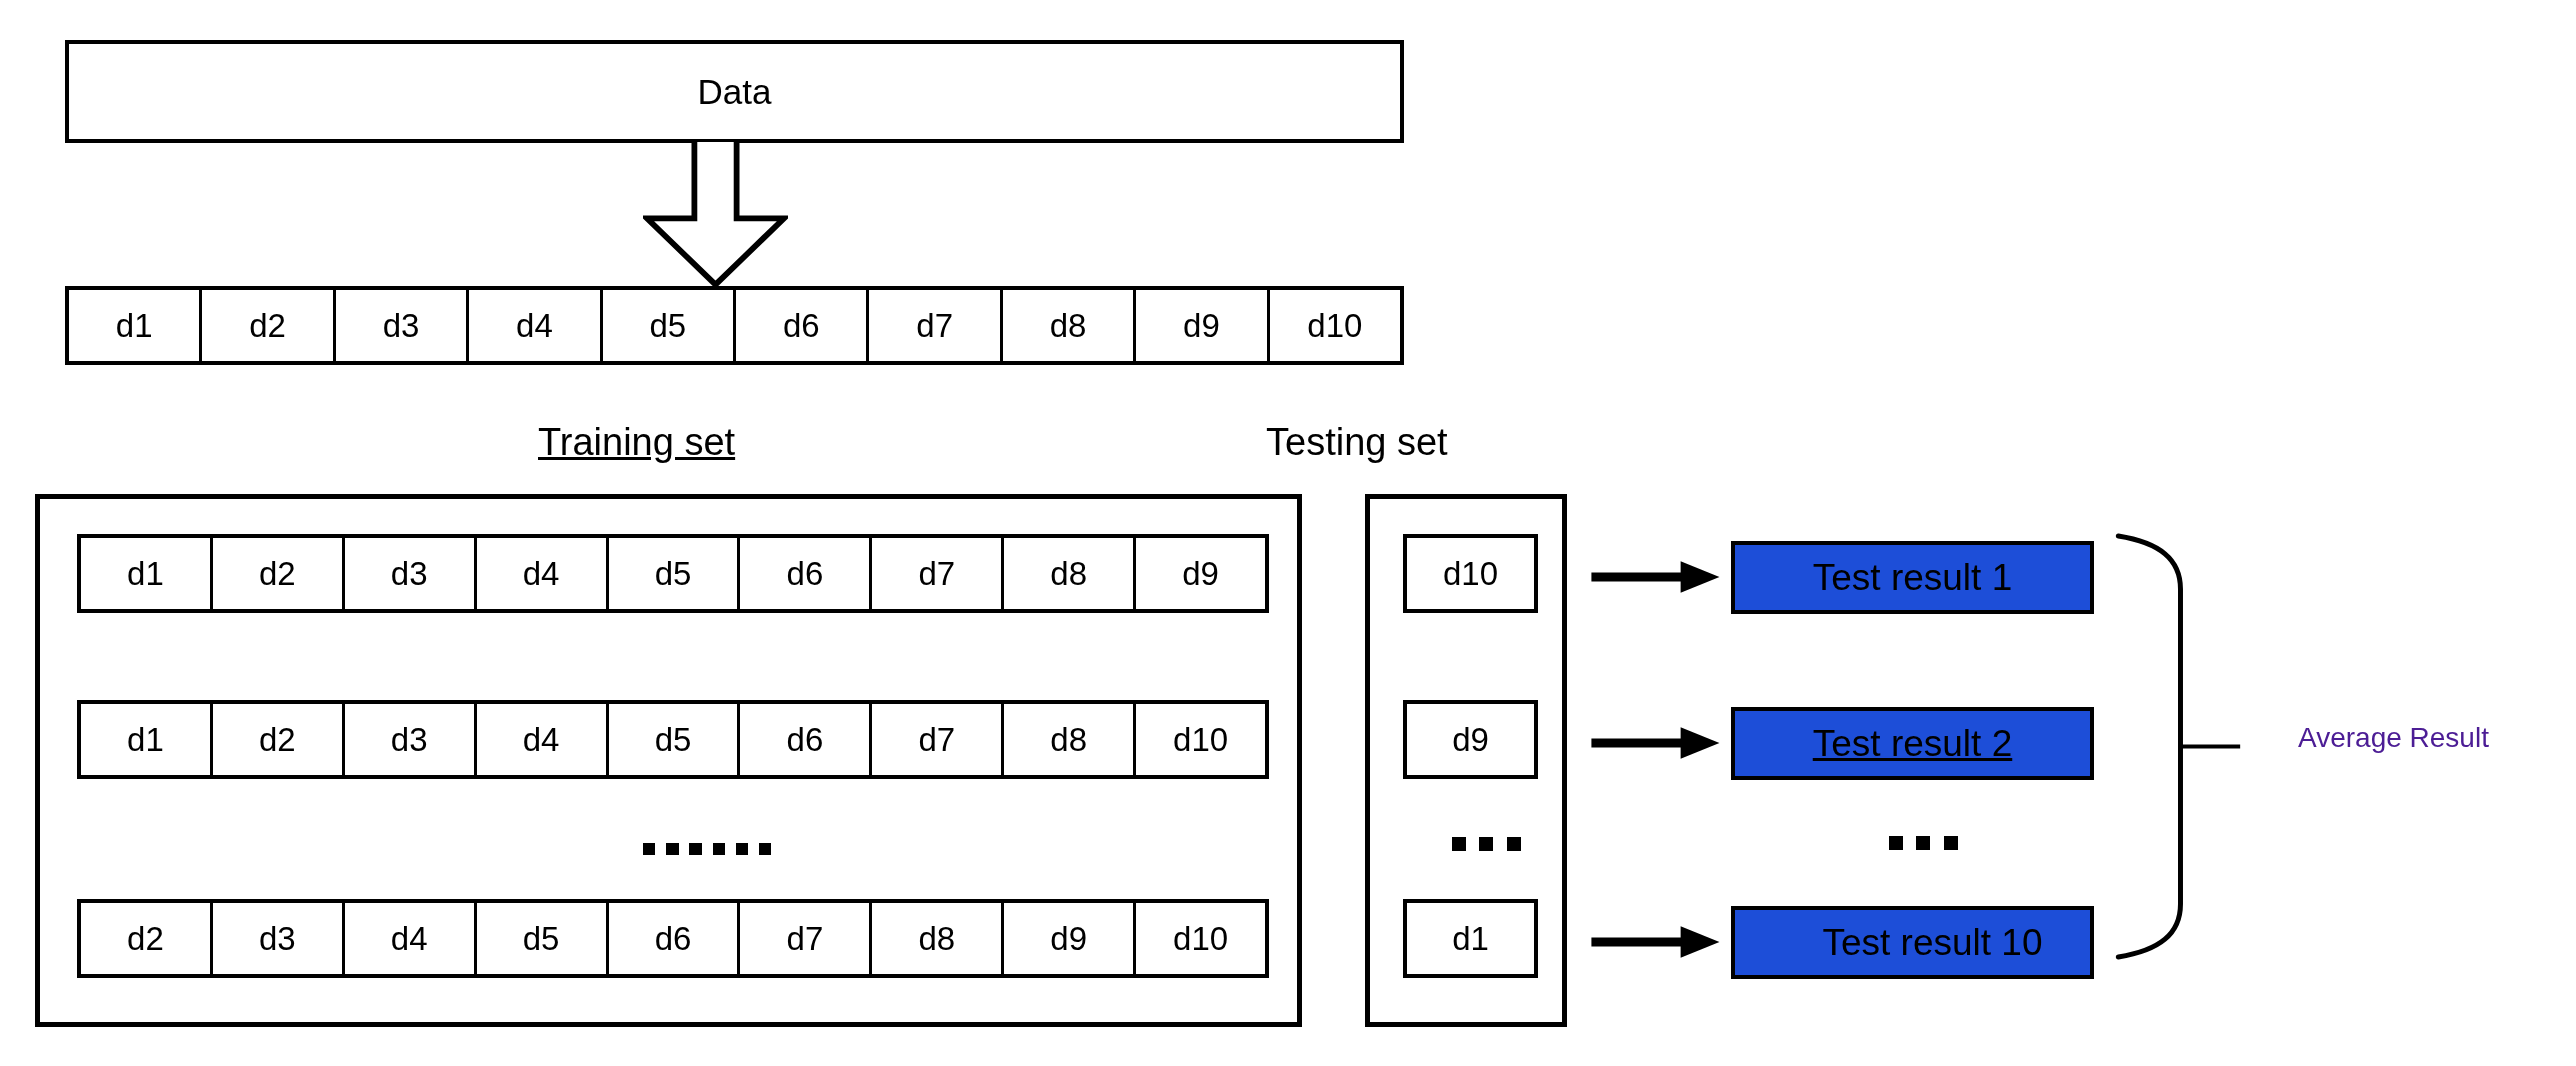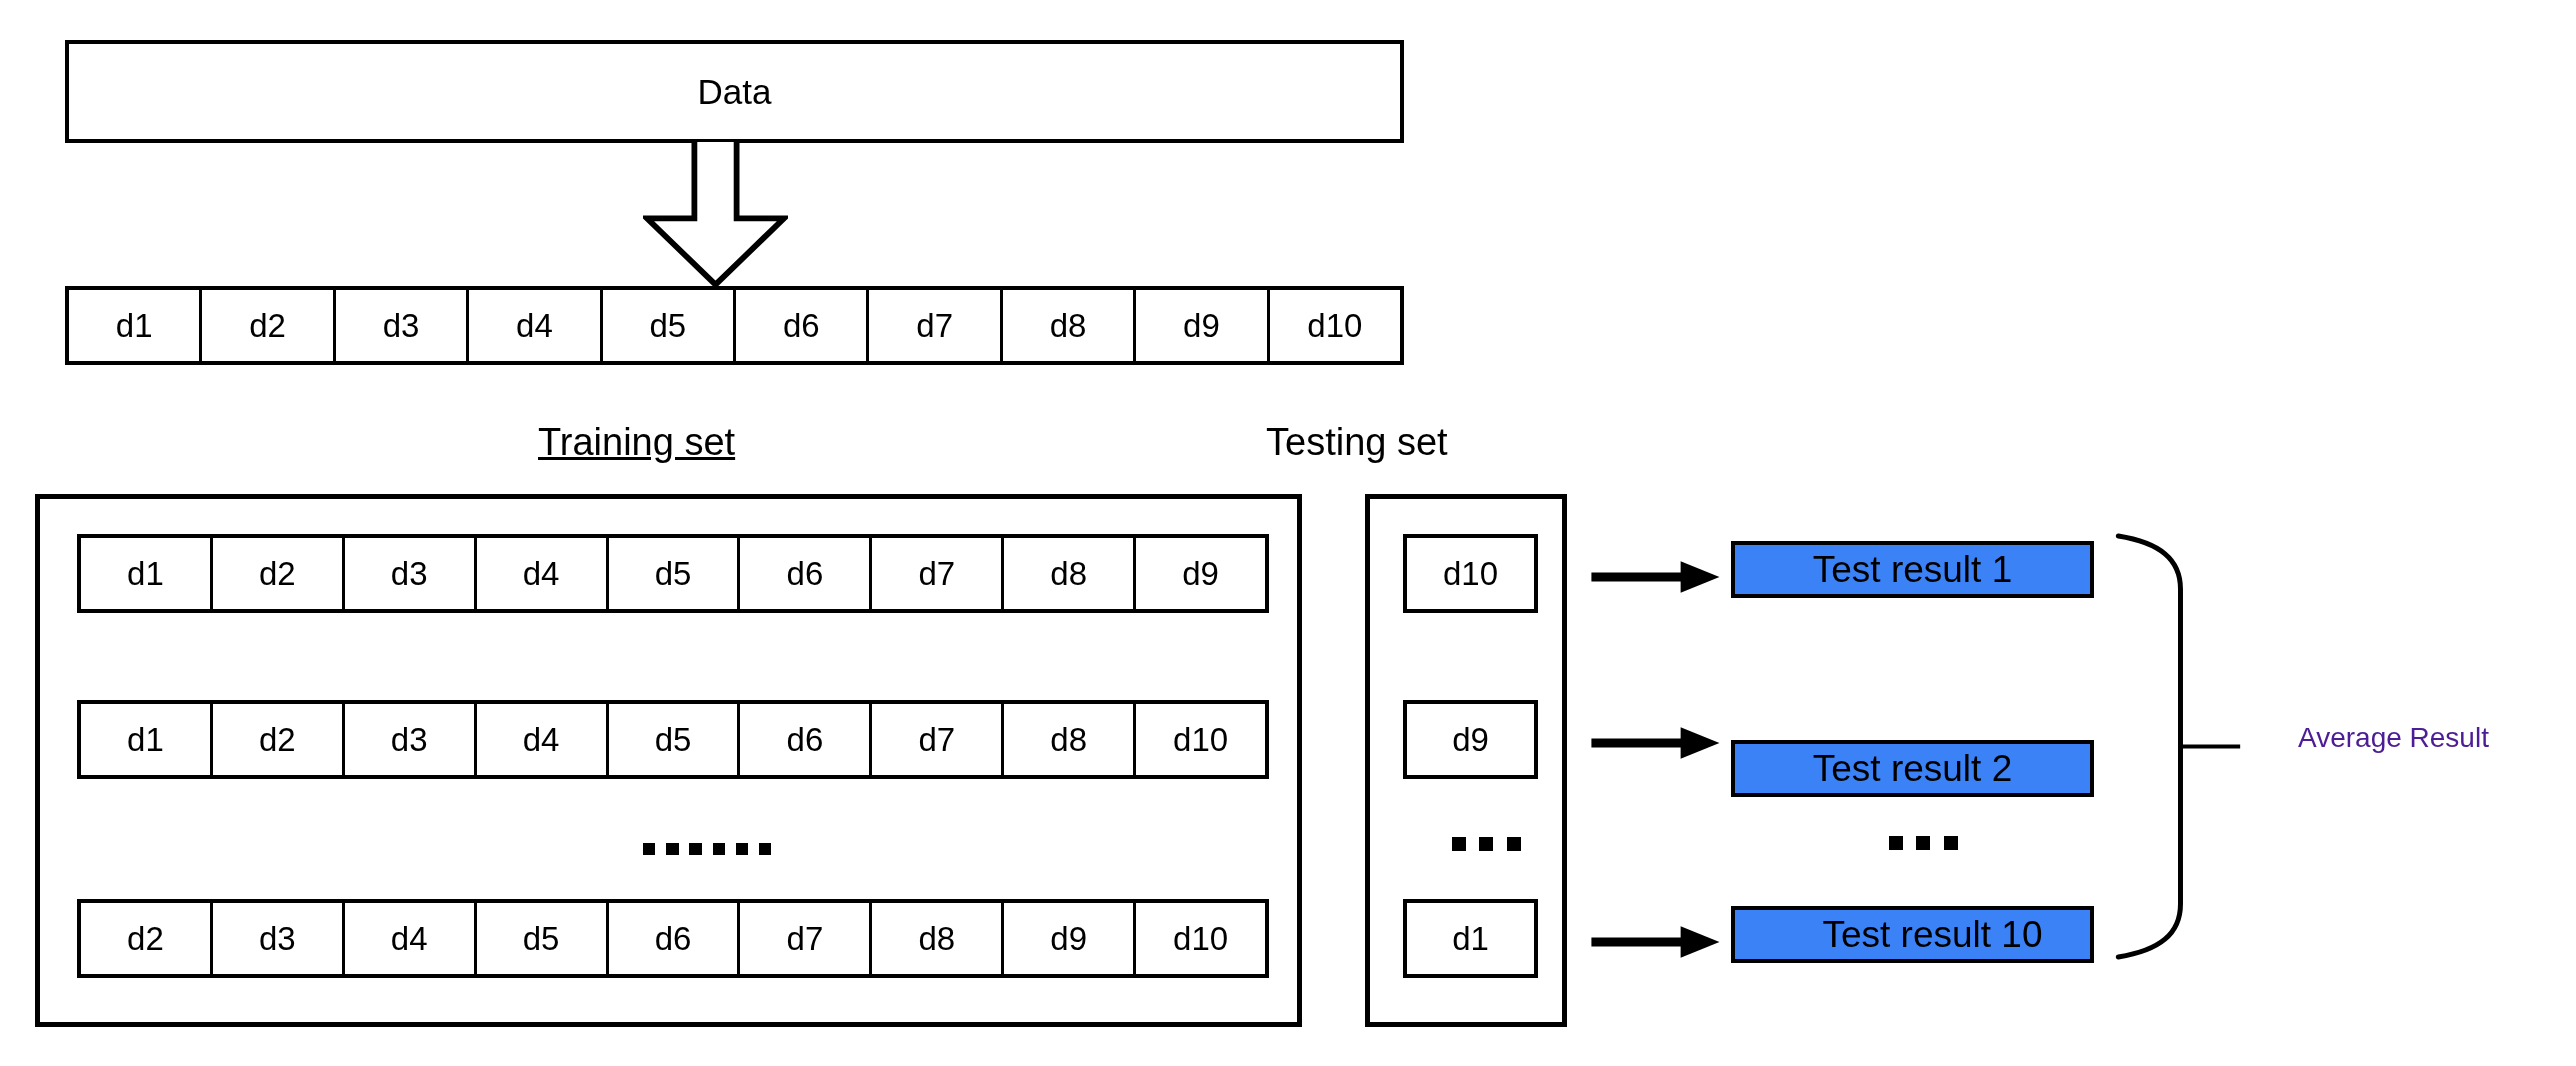--- a/index.html
+++ b/index.html
@@ -163,33 +163,33 @@
   }
   #arrow-0 { top: 558px; }
   #arrow-1 { top: 724px; }
   #arrow-2 { top: 923px; }
 
   
   .result-box {
     position: absolute;
     left: 1731px;
     width: 363px;
-    height: 57px;
-    box-sizing: border-box;
-    border: 4.1px solid #000000;
-    background: #3b82f6;
+    height: 73px;
+    box-sizing: border-box;
+    border: 4.1px solid #000000;
+    background: #1d4ed8;
     display: flex;
     align-items: center;
     justify-content: center;
     font-size: 37px;
     color: #000000;
     white-space: nowrap;
   }
   #result-box-0 { top: 541px; }
-  #result-box-1 { top: 740px; }
+  #result-box-1 { top: 707px; text-decoration: underline; }
   #result-box-2 { top: 906px; padding-left: 40px; }
 
   #results-dots { left: 1889px; top: 836px; }
   #results-dots i { width: 14px; height: 14px; margin-right: 13.3px; }
 
   
   #brace-svg {
     position: absolute;
     left: 2114px;
     top: 531px;

